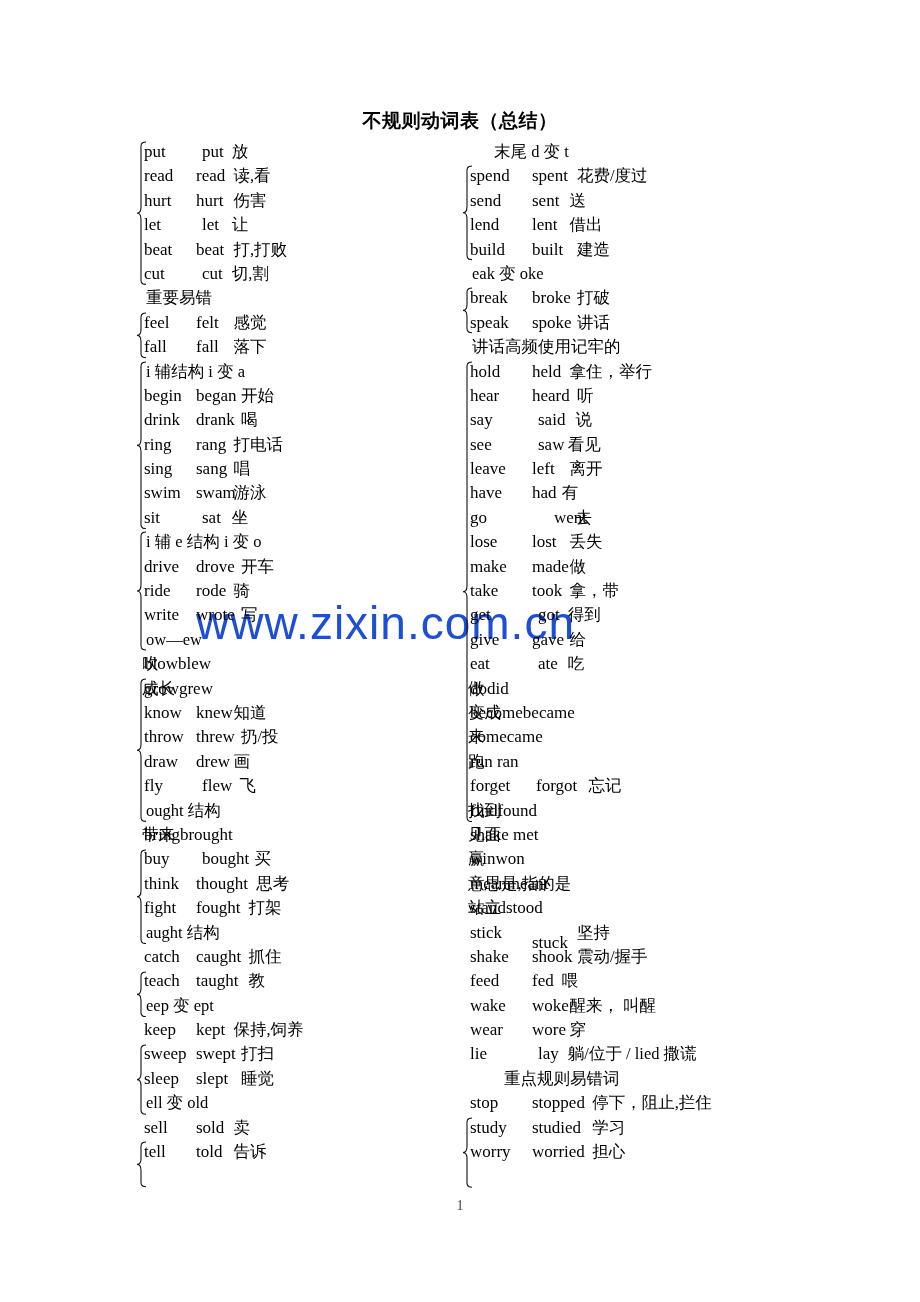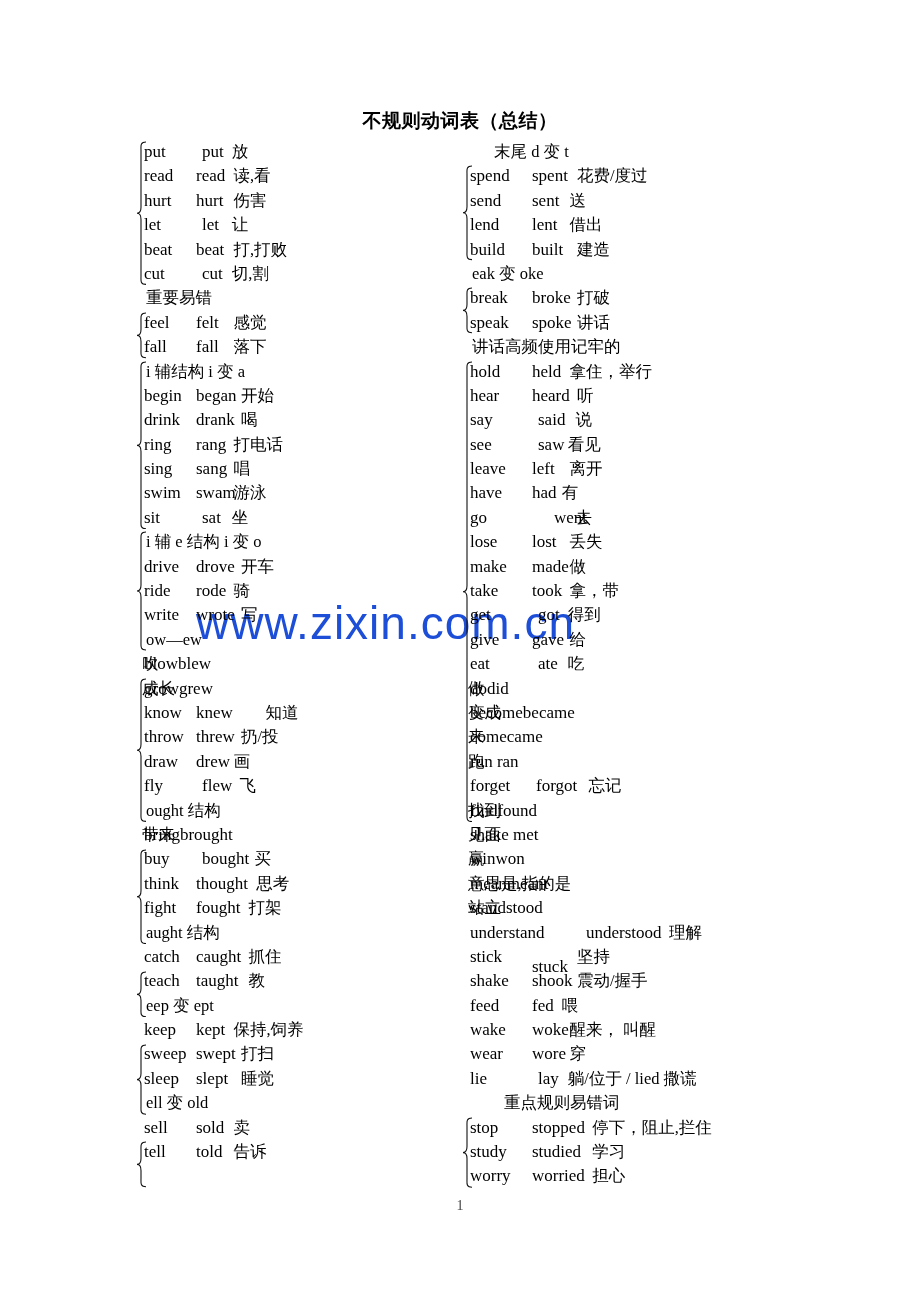--- a/index.html
+++ b/index.html
@@ -213,21 +213,21 @@
         <span class="base">write</span>
         <span class="past" style="left: 60px;">wrote</span>
         <span class="mean" style="left: 105px;">写</span>
       </div>
       <div class="row rule"><span class="rule-text">ow—ew</span></div>
       <div class="row"><span class="merged">blowblew</span><span class="mean" style="left: auto; position: static; margin-left: 6px;">吹</span></div>
       <div class="row"><span class="merged">growgrew</span><span class="mean" style="left: auto; position: static; margin-left: 6px;">成长</span></div>
       <div class="row">
         <span class="base">know</span>
         <span class="past" style="left: 60px;">knew</span>
-        <span class="mean" style="left: 97.4px; margin-left: 32px;">知道</span>
+        <span class="mean" style="left: 97.4px;">知道</span>
       </div>
       <div class="row">
         <span class="base">throw</span>
         <span class="past" style="left: 60px;">threw</span>
         <span class="mean" style="left: 105px;">扔/投</span>
       </div>
       <div class="row">
         <span class="base">draw</span>
         <span class="past" style="left: 60px;">drew</span>
         <span class="mean" style="left: 97.4px;">画</span>
@@ -445,25 +445,20 @@
         <span class="base">forget</span>
         <span class="past" style="left: 74px;">forgot</span>
         <span class="mean" style="left: 126.6px;">忘记</span>
       </div>
       <div class="row"><span class="merged">findfound</span><span class="mean" style="left: auto; position: static; margin-left: 6px;">找到</span></div>
       <div class="row"><span class="merged">shake met</span><span class="mean" style="left: auto; position: static; margin-left: 6px;">见面</span></div>
       <div class="row"><span class="merged">winwon</span><span class="mean" style="left: auto; position: static; margin-left: 6px;">赢</span></div>
       <div class="row"><span class="merged">meanmeant</span><span class="mean" style="left: auto; position: static; margin-left: 6px;">意思是,指的是</span></div>
       <div class="row"><span class="merged">standstood</span><span class="mean" style="left: auto; position: static; margin-left: 6px;">站立</span></div>
       <div class="row">
-        <span class="base">understand</span>
-        <span class="past" style="left: 124px;">understood</span>
-        <span class="mean" style="left: 207px;">理解</span>
-      </div>
-      <div class="row">
         <span class="base">stick</span>
         <span class="past" style="left: 70px; margin-top: 10px;">stuck</span>
         <span class="mean" style="left: 115px;">坚持</span>
       </div>
       <div class="row">
         <span class="base">shake</span>
         <span class="past" style="left: 70px;">shook</span>
         <span class="mean" style="left: 115px;">震动/握手</span>
       </div>
       <div class="row">

